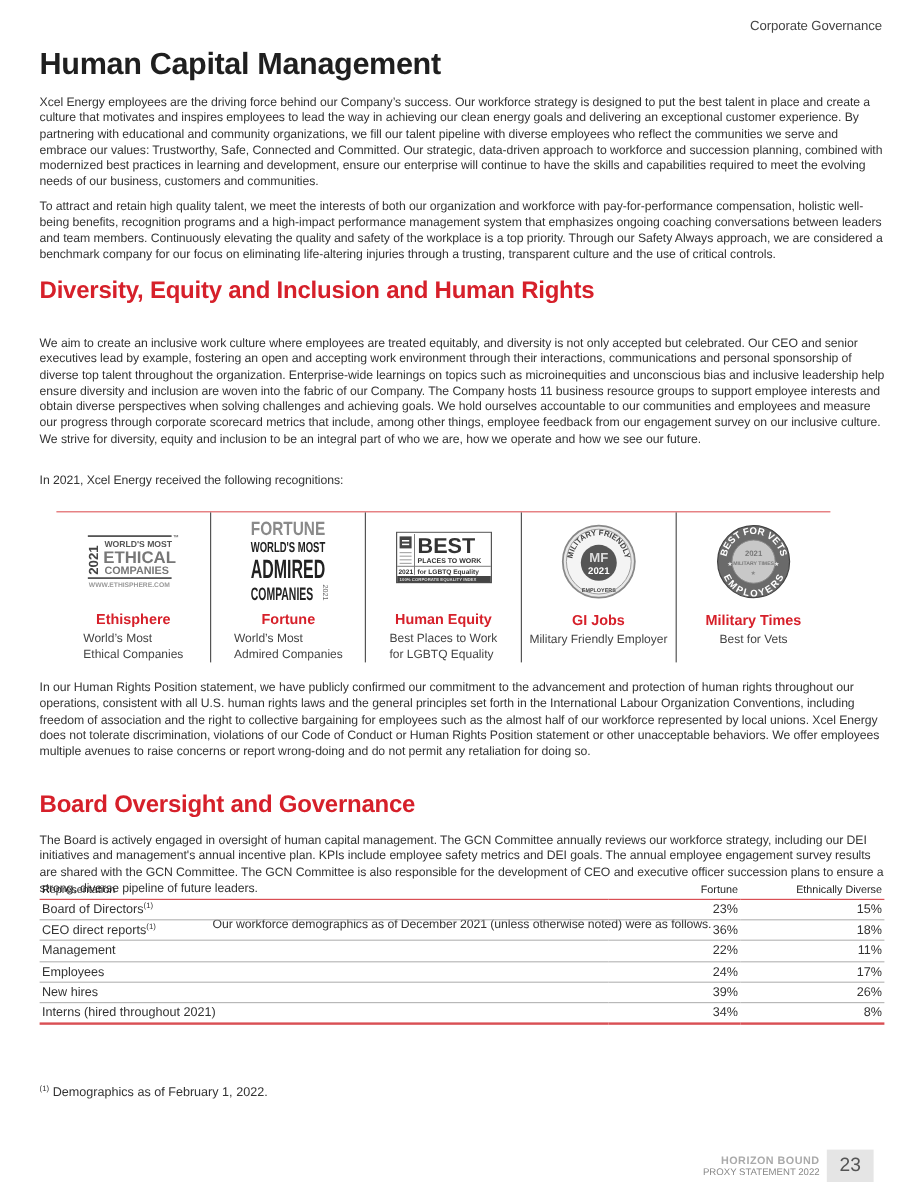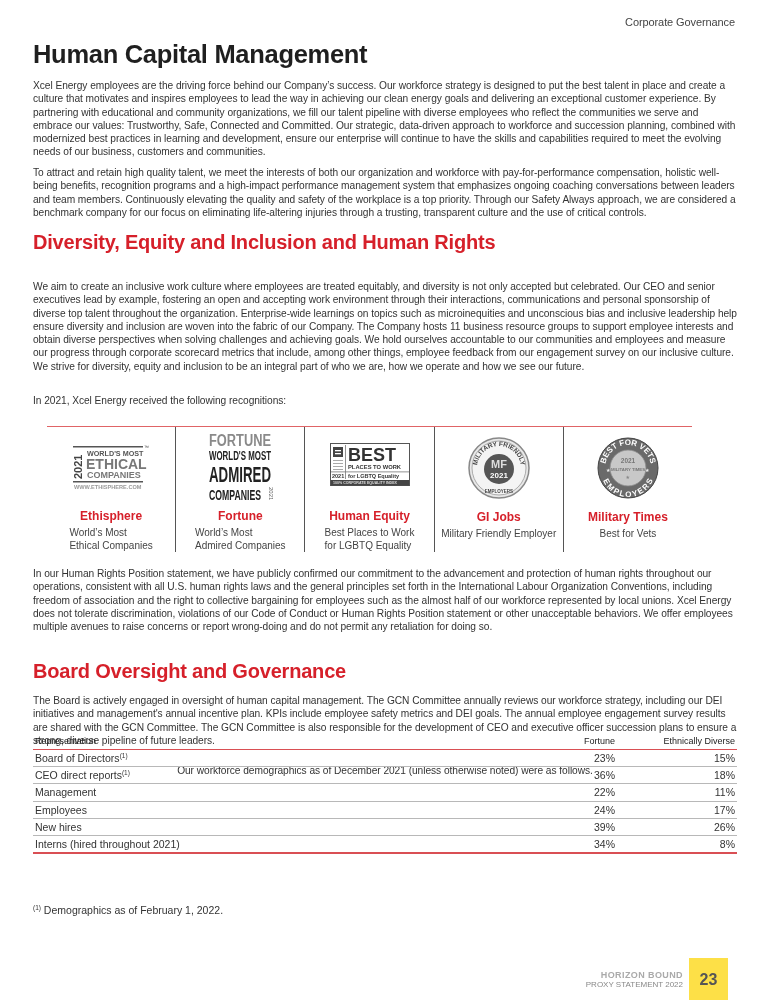--- a/index.html
+++ b/index.html
@@ -81,22 +81,22 @@
   }
 
   .footer {
     position: absolute; right: 40px; top: 958px;
     display: flex; align-items: center;
   }
   .footer-text { text-align: right; margin-right: 6px; }
   .footer-brand { font-size: 9px; font-weight: bold; color: #aaaaaa; letter-spacing: 0.4px; line-height: 10px; }
   .footer-sub { font-size: 8px; color: #888; line-height: 10px; padding-left: 16px; }
   .page-num {
-    width: 39px; height: 43px; background: #fde047;
-    font-size: 16px; font-weight: bold; color: #555;
+    width: 39px; height: 27px; background: #e5e5e5;
+    font-size: 16px; font-weight: normal; color: #555;
     display: flex; align-items: center; justify-content: center;
   }
 </style>
 </head>
 <body>
 
 <div class="page">
 
   <div class="running-head">Corporate Governance</div>
 

